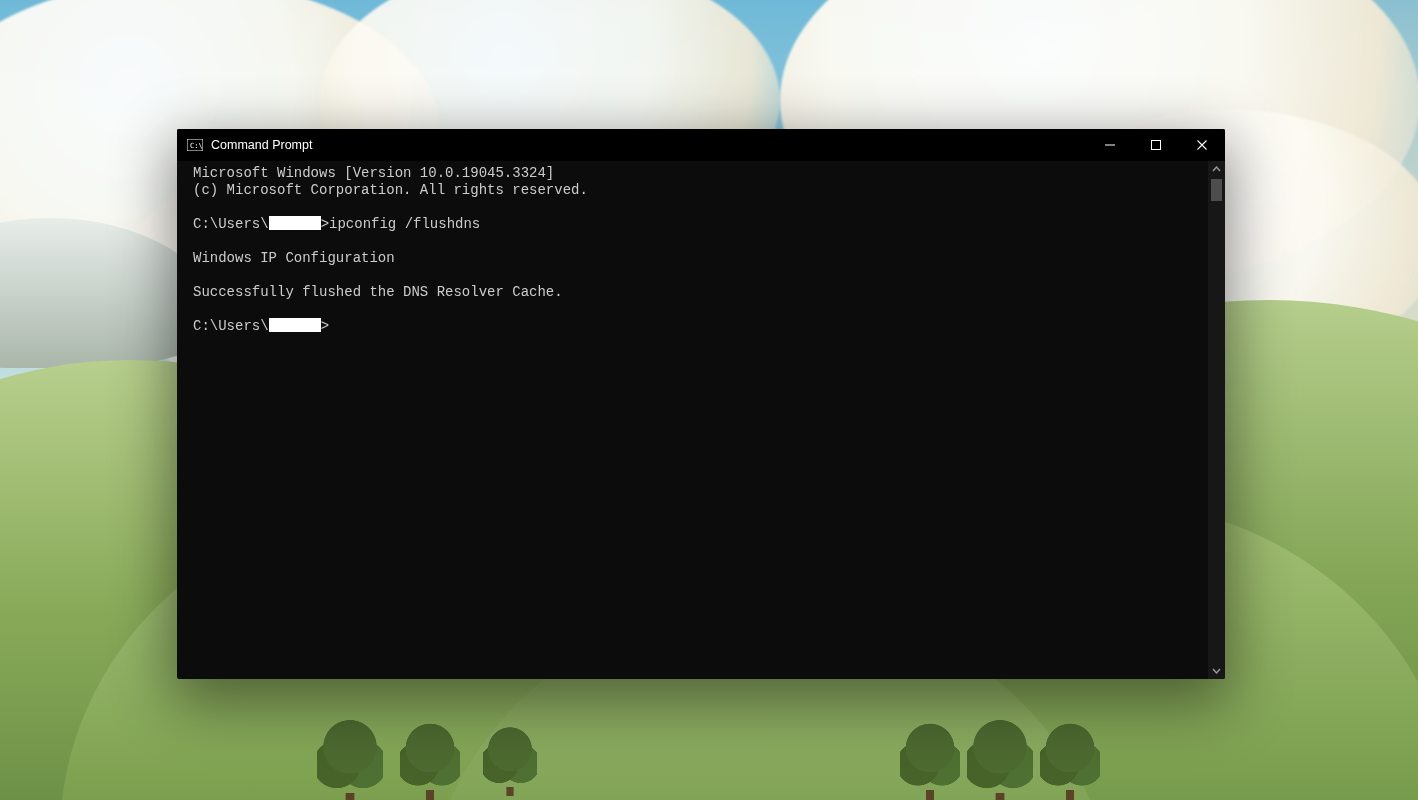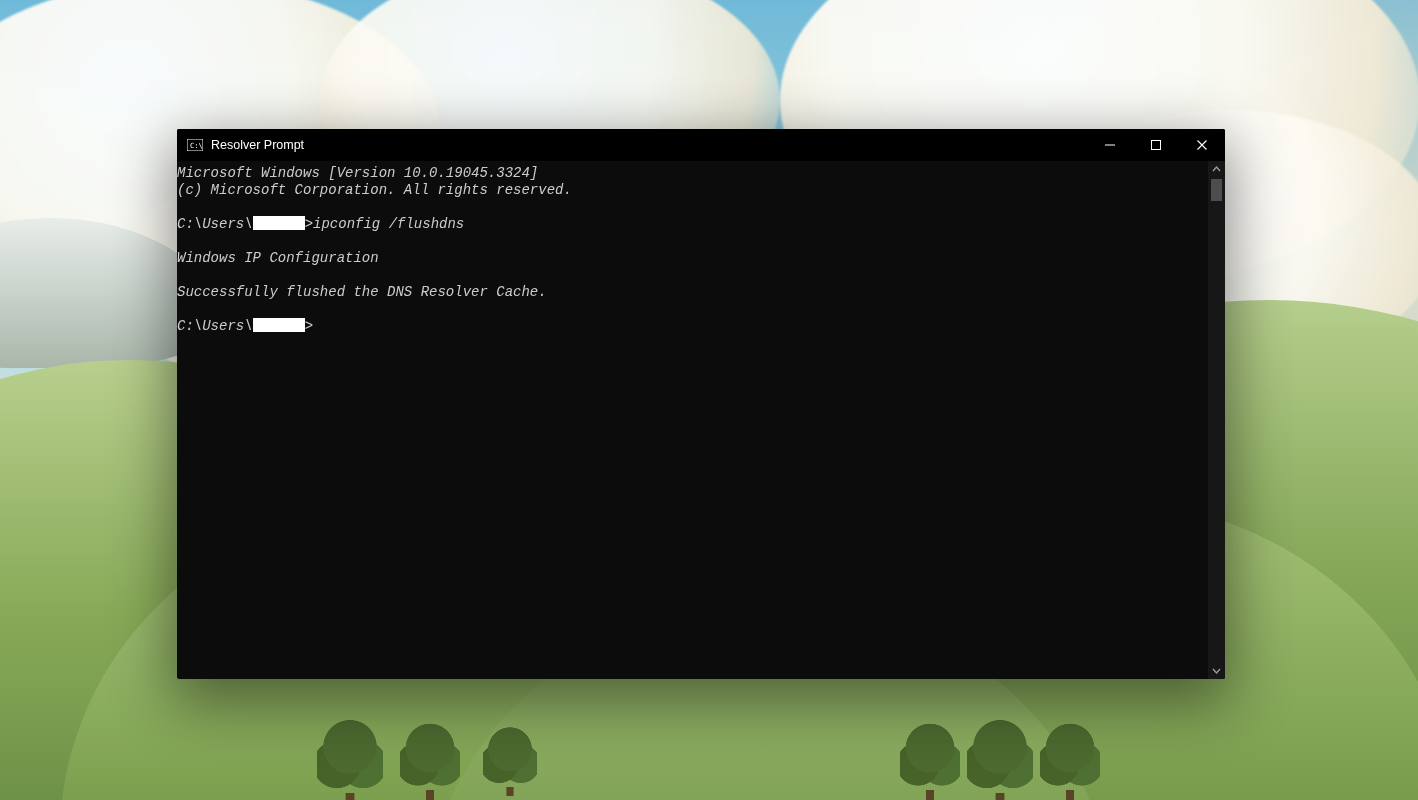--- a/index.html
+++ b/index.html
@@ -134,28 +134,27 @@
   }
   .win-ctrl svg { display:block; }
 
   .cmd-body {
     position: relative;
     flex: 1 1 auto;
     display: flex;
   }
   .cmd-content {
     flex: 1 1 auto;
-    padding: 4px 0 0 0;
+    padding: 4px 0 0 16px;
     color: #cccccc;
     font-family: Consolas, "Courier New", monospace;
     font-size: 14px;
     line-height: 17px;
     white-space: pre;
     overflow: hidden;
-    font-style: italic;
   }
   .line { display:block; }
   .redact {
     display: inline-block;
     background: #ffffff;
     color: #ffffff;
     height: 14px;
     vertical-align: -2px;
   }
   .redact.w1 { width: 52px; }
@@ -215,21 +214,21 @@
   <div class="tree t6"></div>
 
   <div class="cmd-window">
     <div class="titlebar">
       <span class="title-icon">
         <svg viewBox="0 0 16 12" width="16" height="12">
           <rect x="0" y="0" width="16" height="12" rx="1" fill="none" stroke="#ffffff" stroke-width="1"></rect>
           <text x="3" y="9" font-size="7" font-family="Consolas,monospace" fill="#ffffff">C:\</text>
         </svg>
       </span>
-      <span class="title-text">Resolver Prompt</span>
+      <span class="title-text">Command Prompt</span>
       <span class="title-spacer"></span>
       <div class="win-ctrl">
         <svg width="10" height="10" viewBox="0 0 10 10">
           <rect x="0" y="4.5" width="10" height="1" fill="#ffffff"></rect>
         </svg>
       </div>
       <div class="win-ctrl">
         <svg width="10" height="10" viewBox="0 0 10 10">
           <rect x="0.5" y="0.5" width="9" height="9" fill="none" stroke="#ffffff" stroke-width="1"></rect>
         </svg>

